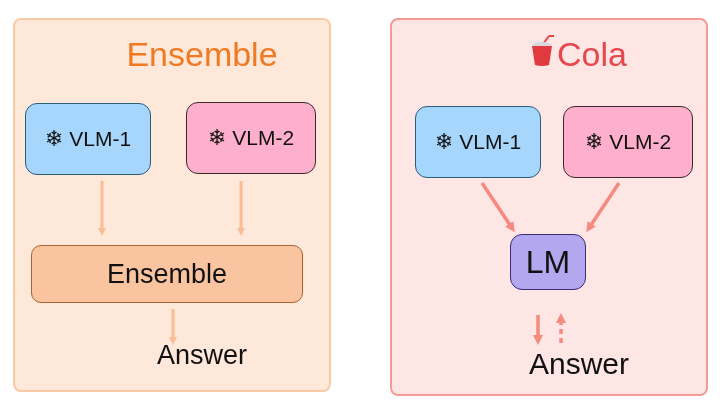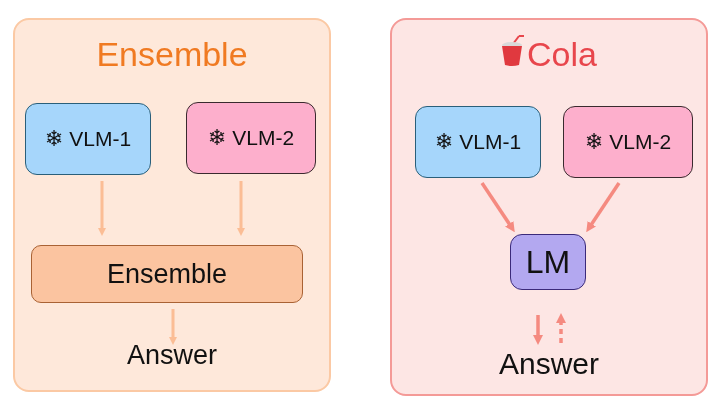--- a/index.html
+++ b/index.html
@@ -1,17 +1,17 @@
 <!DOCTYPE html>
 <html><head>
 <meta charset="utf-8">
 <style>
   html, body { margin:0; padding:0; background:#ffffff; }
   body { width:726px; height:414px; position:relative; overflow:hidden; font-family:"Liberation Sans", "DejaVu Sans", sans-serif; }
-  .panel { position:absolute; border-radius:16px; box-sizing:border-box; }
+  .panel { position:absolute; border-radius:8px; box-sizing:border-box;padding-left:30px; }
   #ens-panel { left:13px; top:18px; width:318px; height:374px; background:#fee8da; border:2.5px solid #fbc9a4; }
   #cola-panel { left:390px; top:18px; width:318px; height:378px; background:#fde6e4; border:2.5px solid #f49a97; }
   .title { position:absolute; font-size:34px; font-weight:normal; text-align:center; width:100%; }
   #ens-title { top:15px; color:#f07a22; }
   #cola-title { top:15px; color:#e8464c; display:flex; justify-content:center; align-items:flex-start; gap:2px; }
   .box { position:absolute; border-radius:12px; box-sizing:border-box; display:flex; align-items:center; justify-content:center; color:#111; font-size:21px; gap:6px; }
   .vlm1 { background:#a6d6fb; border:1.5px solid #2a5f7a; }
   .vlm2 { background:#fdafcc; border:1.5px solid #3a2a2e; }
   .snow { font-size:22px; line-height:1; }
   #ens-vlm1 { left:10px; top:83px; width:126px; height:72px; }

